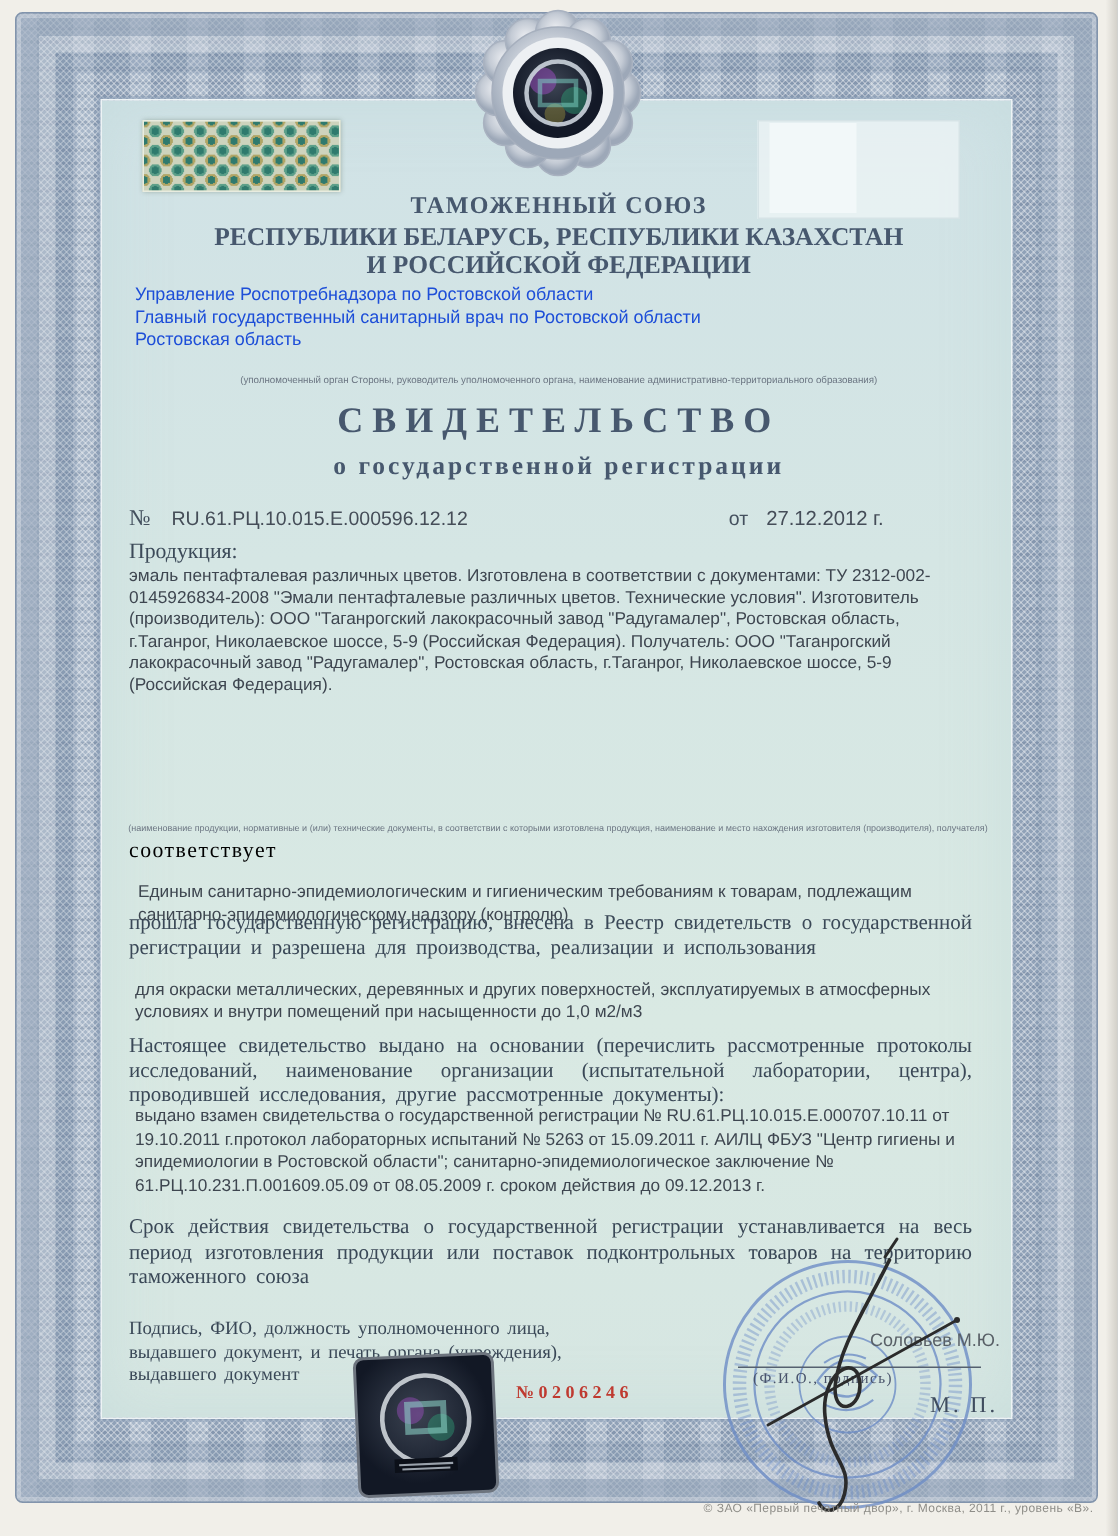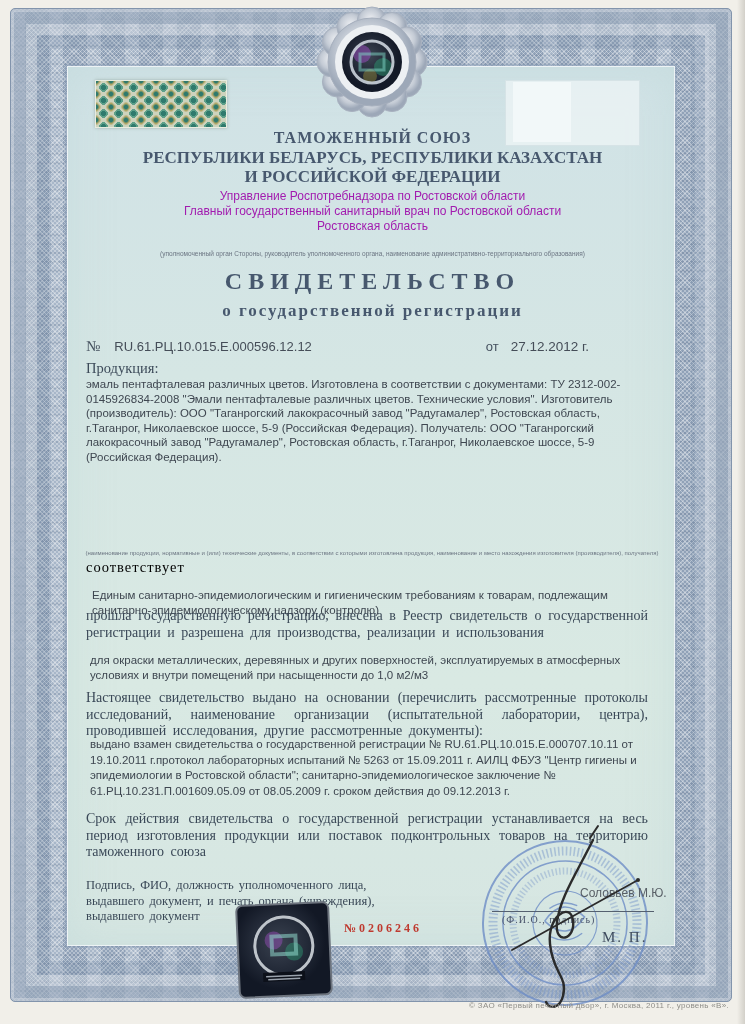--- a/index.html
+++ b/index.html
@@ -26,21 +26,21 @@
   .sheet{position:absolute;left:67px;right:70px;top:66px;bottom:78px;z-index:1;
     background:linear-gradient(180deg,#d0e2e6 0%,#d5e6e4 35%,#d9e9e3 70%,#d6e6e2 100%);
     border:1px solid #edf3f5;
     box-shadow:0 0 0 2px rgba(137,157,182,.45), inset 0 0 40px rgba(190,215,215,.5);}
 
   .content{position:absolute;inset:0;z-index:2;}
   .abs{position:absolute;}
 
   
   .serifhead{font-family:"Liberation Serif",serif;font-weight:bold;color:#47586e;text-align:center;}
-  .sanshead{font-family:"Liberation Sans",sans-serif;color:#a21caf;text-align:center;}
+  .sanshead{font-family:"Liberation Sans",sans-serif;color:#1d4ed8;}
   .tinycap{font-family:"Liberation Sans",sans-serif;color:#6b7582;text-align:center;}
   .serifbody{font-family:"Liberation Serif",serif;color:#3a4857;text-align:justify;word-spacing:3px;line-height:1.18;}
   .sansbody{font-family:"Liberation Sans",sans-serif;color:#3e4650;line-height:1.3;}
 
   
   .wm{position:absolute;left:228px;top:358px;width:268px;height:268px;z-index:1;border-radius:50%;
       border:9px dotted rgba(248,252,252,.85);opacity:.75;
       box-shadow:0 0 0 1px rgba(185,202,206,.45), inset 0 0 0 1px rgba(185,202,206,.45);}
   .wm-text{position:absolute;left:50%;bottom:18px;transform:translateX(-50%);
       font-family:"Liberation Sans",sans-serif;font-weight:bold;font-size:40px;letter-spacing:5px;
@@ -59,21 +59,21 @@
       background:rgba(233,242,243,.9);box-shadow:inset 0 0 0 1px rgba(210,224,226,.8);}
   .patch::before{content:"";position:absolute;left:8px;top:2px;width:58px;height:60px;background:rgba(242,248,249,.95);}
 
   
   .serial{font-family:"Liberation Serif",serif;font-weight:bold;font-size:12px;letter-spacing:3px;color:#bf3a30;}
 
   
   .fio-line{border-top:1px solid #55606f;}
   .fio-cap{font-family:"Liberation Serif",serif;font-size:10px;letter-spacing:1px;color:#49536b;}
   .signer{font-family:"Liberation Sans",sans-serif;font-size:12px;color:#585f66;}
-  .mp{font-family:"Liberation Serif",serif;font-size:15px;color:#3f4c5e;letter-spacing:2px;}
+  .mp{font-family:"Liberation Serif",serif;font-size:15px;color:#3f4c5e;letter-spacing:2px;margin-left:18px;}
 
   .footer{position:absolute;right:16px;top:1001px;z-index:3;font-family:"Liberation Sans",sans-serif;
       font-size:8px;color:#8e8d88;letter-spacing:.3px;}
 
   .holo-square{transform:rotate(-2.5deg);}
 </style>
 </head>
 <body>
 
 <div class="photo">

